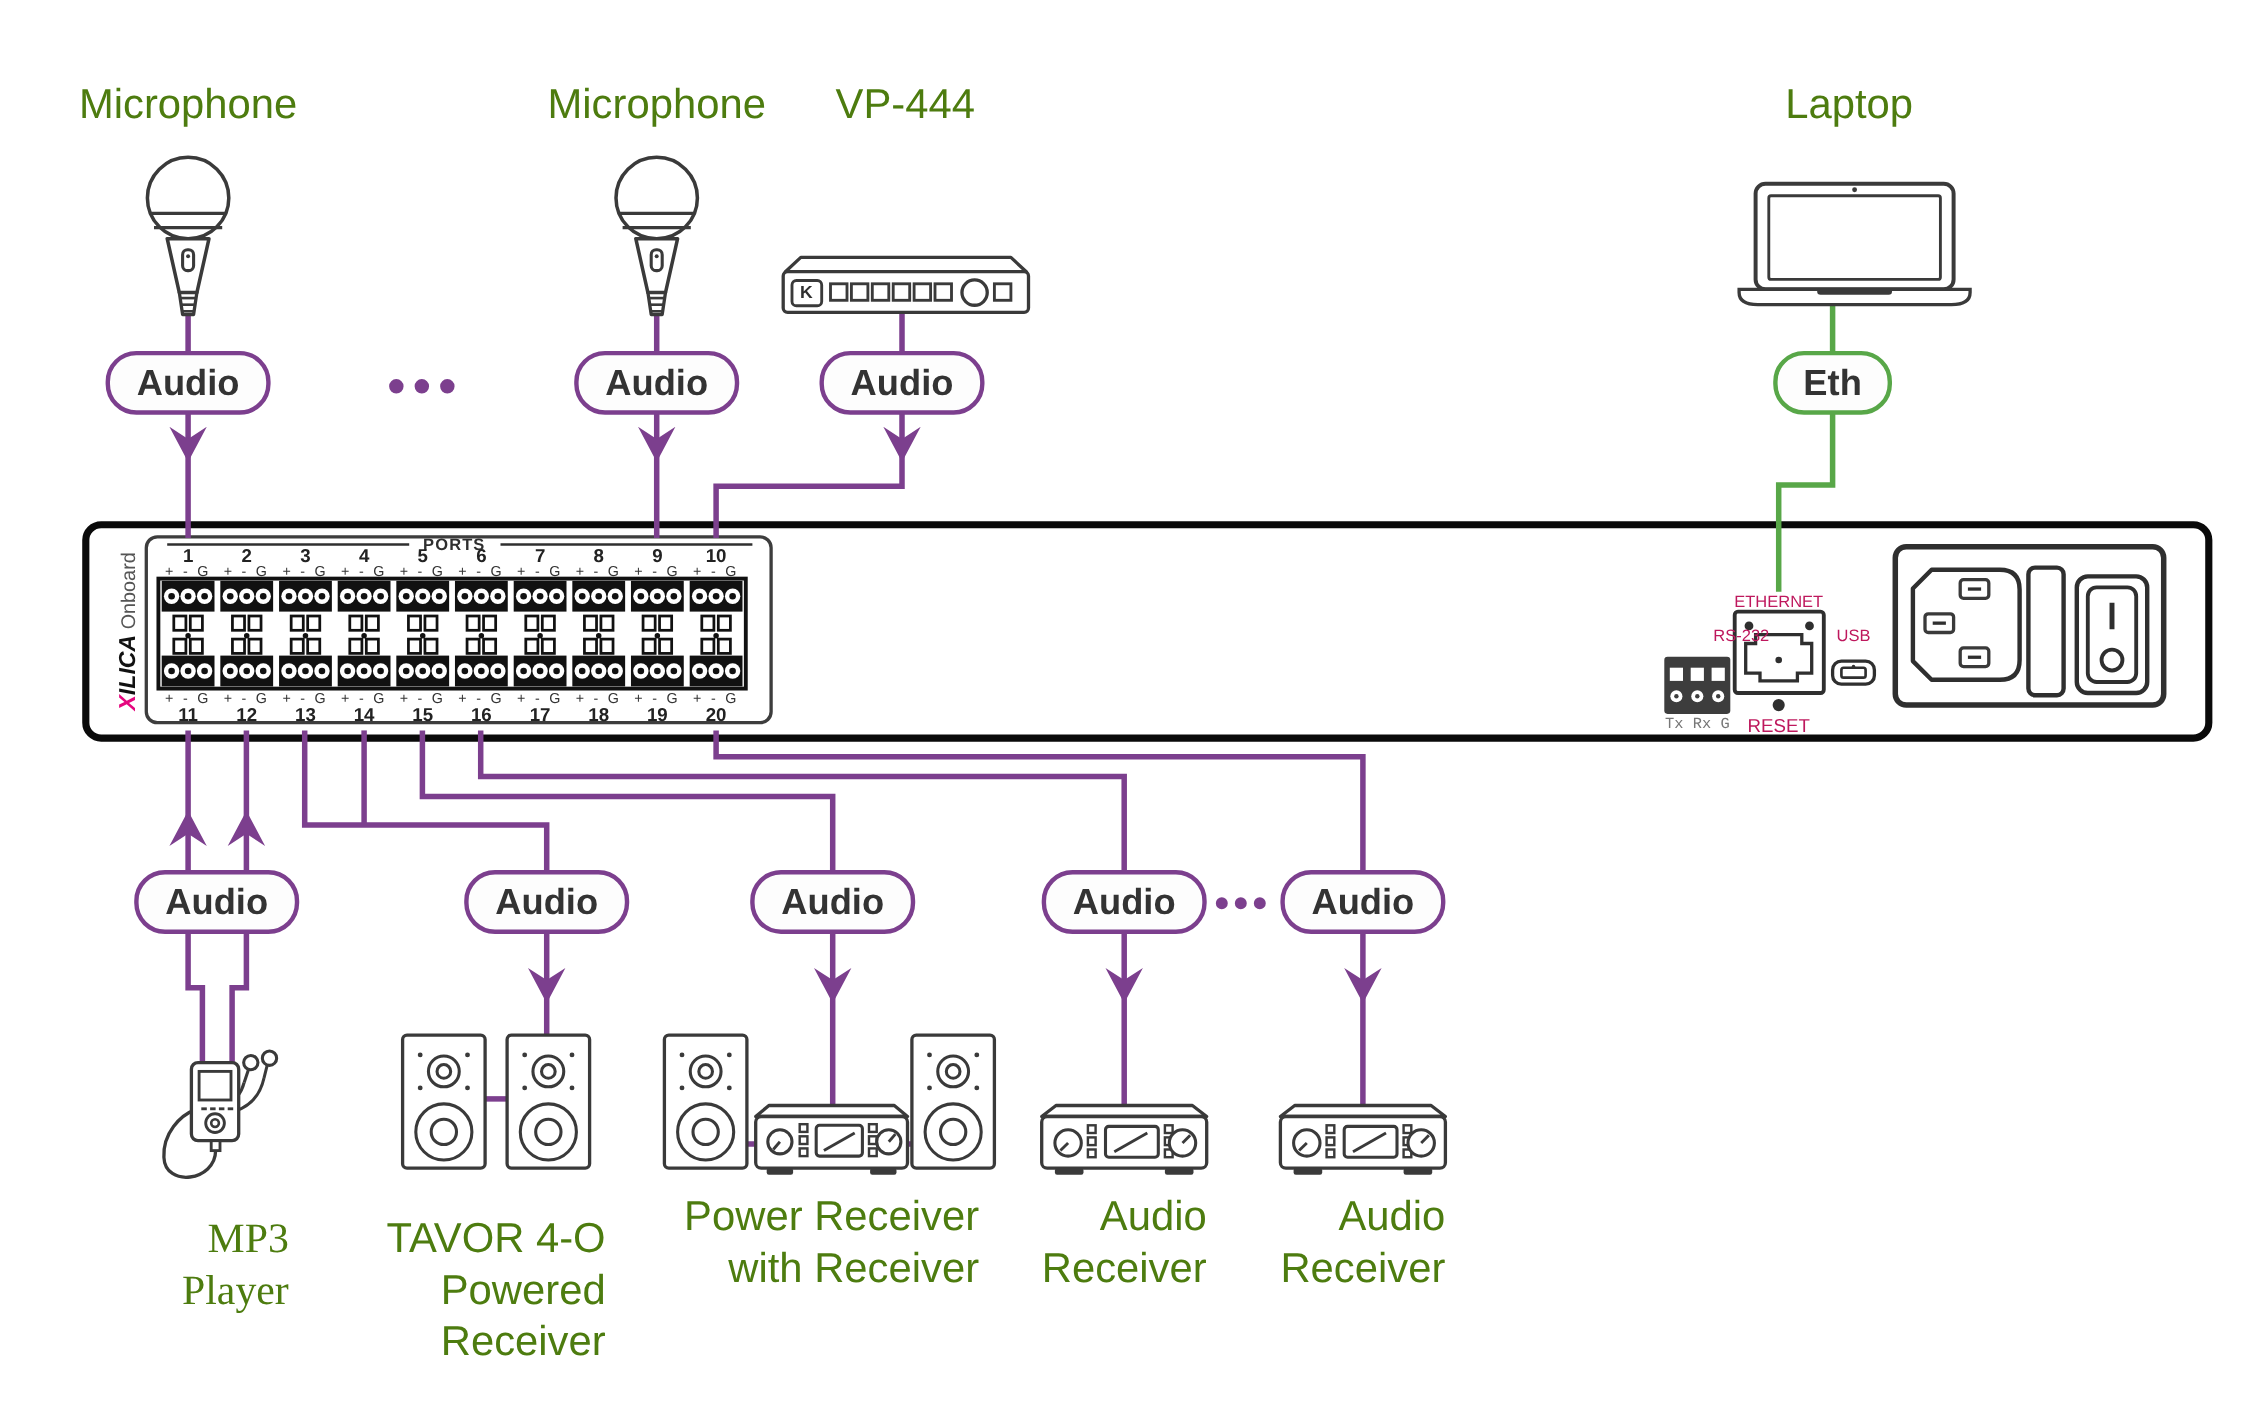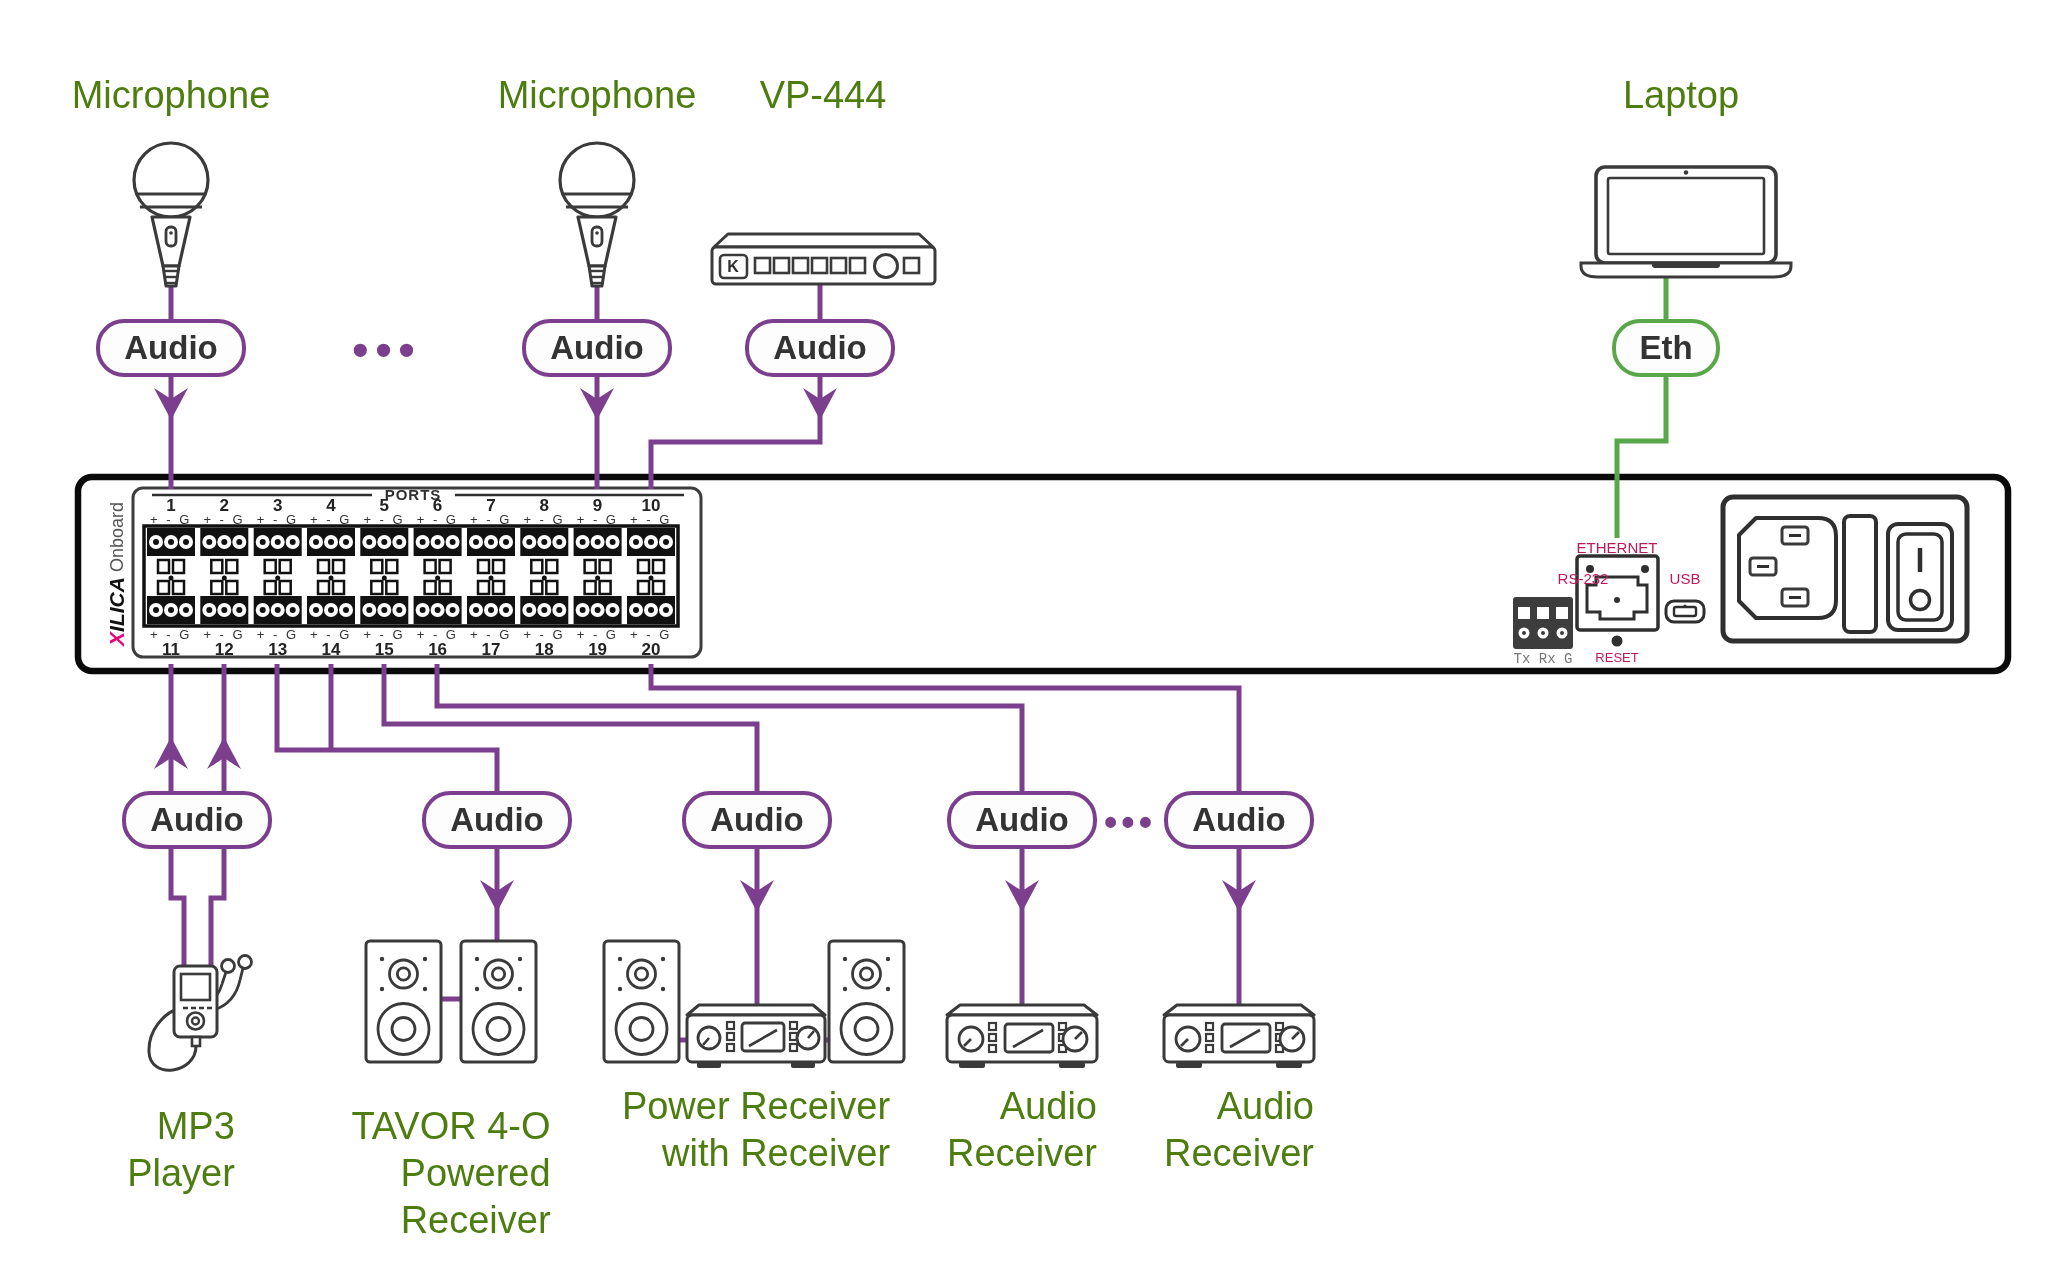--- a/index.html
+++ b/index.html
@@ -13,21 +13,21 @@
          border:4.5px solid #7c3f8e;border-radius:28px;background:#fdfdfd;
          display:flex;align-items:center;justify-content:center;
          font-weight:bold;font-size:33px;color:#333;}
   .badge.eth{width:100px;border-color:#58a748;}
   .dots{position:absolute;transform:translate(-50%,-50%);color:#7c3f8e;font-weight:bold;
         font-size:46px;letter-spacing:7px;line-height:46px;}
   .dots.small{font-size:38px;letter-spacing:4px;}
   .slbl{position:absolute;transform:translateX(-50%);font-weight:normal;font-size:15px;
         color:#be185d;white-space:nowrap;text-align:center;}
   .slbl.gray{font-weight:normal;font-size:14px;color:#777;font-family:Liberation Mono, monospace;}
-  .slbl.tiny{font-size:13px;}
+  .slbl.tiny{font-size:17px;}
   .klabel{position:absolute;transform:translate(-50%,-50%);font-weight:bold;font-size:16px;color:#2f2f2f;}
   #xilica{position:absolute;left:37px;top:560px;width:160px;height:28px;
           transform:rotate(-90deg);display:flex;align-items:center;justify-content:center;white-space:nowrap;}
   #xilica .bx{font-weight:800;font-size:21px;color:#e5067e;font-style:italic;}
   #xilica .br{font-weight:800;font-size:21px;color:#111;font-style:italic;}
   #xilica .bo{font-size:18px;color:#555;margin-left:5px;}
   
   .ink{stroke:#3a3a3a;fill:#fff;}
   .wire{stroke:#7c3f8e;stroke-width:5;fill:none;}
   .gwire{stroke:#58a748;stroke-width:5;fill:none;}
@@ -526,21 +526,21 @@
 <div class="slbl tiny" style="left:1617px;top:650px;">RESET</div>
 <div class="slbl" style="left:1685px;top:570px;">USB</div>
 
 <div class="badge" style="left:197px;top:820px;">Audio</div>
 <div class="badge" style="left:497px;top:820px;">Audio</div>
 <div class="badge" style="left:757px;top:820px;">Audio</div>
 <div class="badge" style="left:1022px;top:820px;">Audio</div>
 <div class="dots small" style="left:1130px;top:822px;">•••</div>
 <div class="badge" style="left:1239px;top:820px;">Audio</div>
 
-<div class="lbl" style="left:181px;top:1103px;">
+<div class="lbl" style="left:214px;top:1103px;font-family:Liberation Serif, serif;">
   <span>MP3</span>
   <span>Player</span>
 </div>
 <div class="lbl" style="left:451px;top:1103px;">
   <span>TAVOR 4-O</span>
   <span>Powered</span>
   <span>Receiver</span>
 </div>
 <div class="lbl" style="left:756px;top:1083px;">
   <span>Power Receiver</span>

